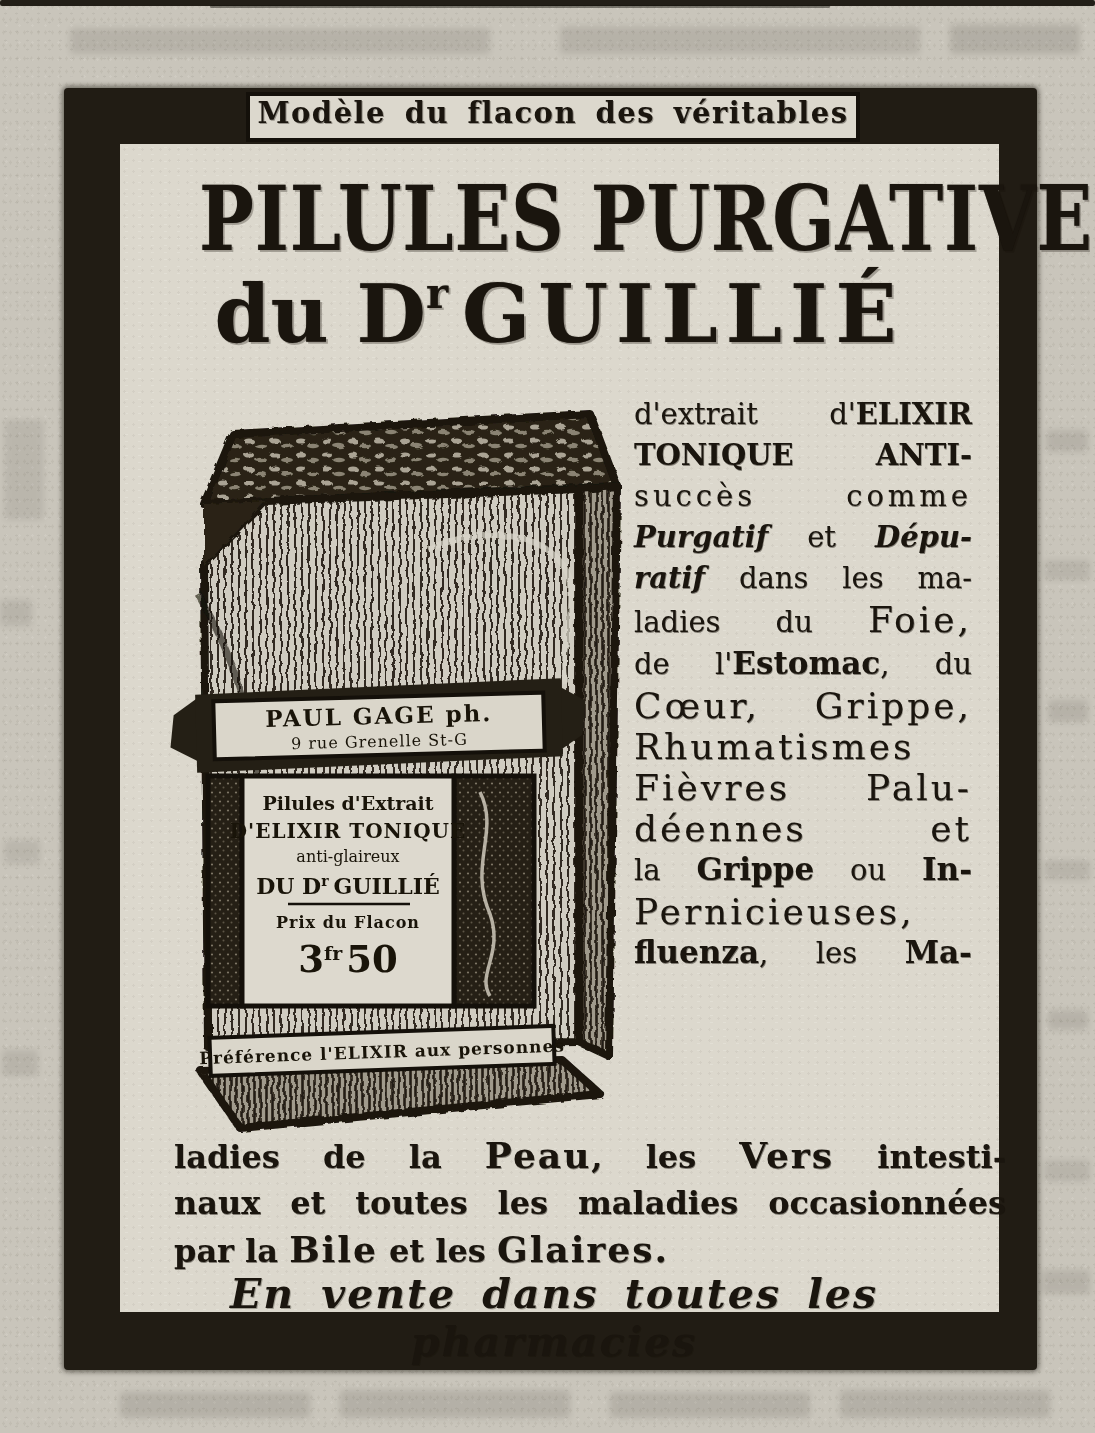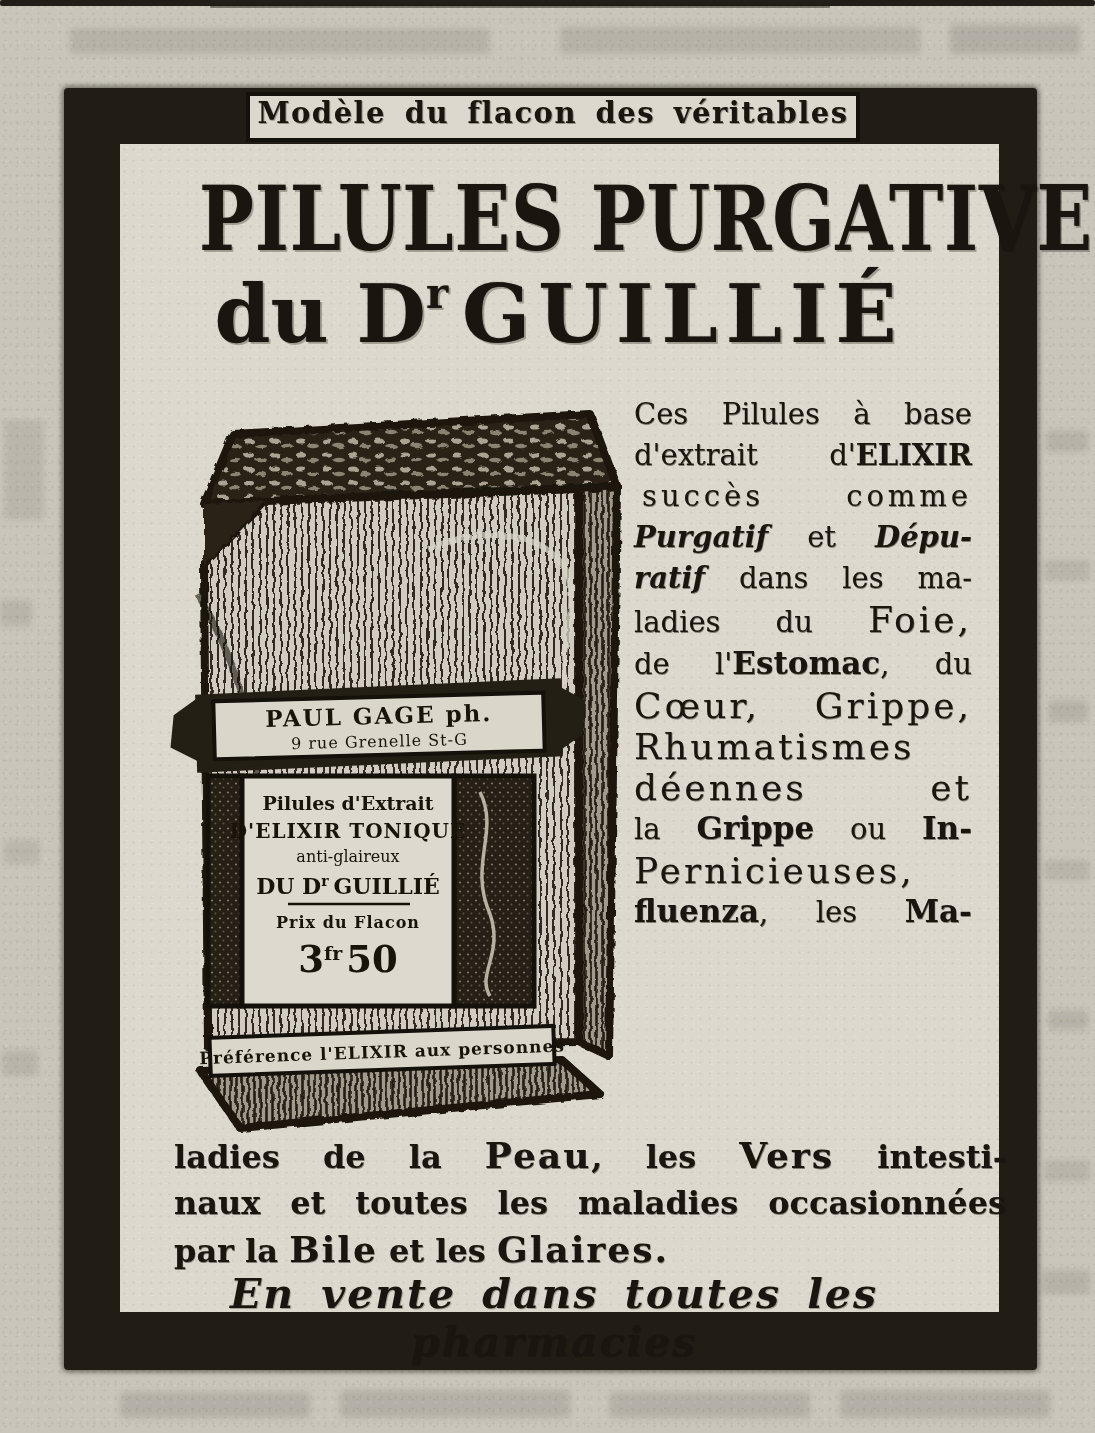--- a/index.html
+++ b/index.html
@@ -76,21 +76,21 @@
     position:absolute;left:570px;top:306px;width:338px;
     font-size:29px;line-height:41px;
     text-align:justify;text-align-last:justify;
     text-shadow:.6px .6px 0 rgba(20,15,8,.45);
   }
   .ln{display:block;white-space:nowrap;}
   .b{font-weight:bold;}
   .i{font-style:italic;font-weight:bold;}
   .big{font-weight:normal;font-size:36px;letter-spacing:3px;}
   .med{font-weight:bold;font-size:31px;}
-  .spread{letter-spacing:4px;margin-left:8px;}
+  .spread{letter-spacing:4px;}
   .body-col sup{font-size:17px;vertical-align:10px;font-weight:bold;}
   
   .bottom-block{
     position:absolute;left:74px;top:1044px;width:832px;
     font-size:32px;line-height:46px;font-weight:bold;
     text-align:justify;text-align-last:justify;
     text-shadow:.6px .6px 0 rgba(20,15,8,.45);
     margin-left:36px;
   }
   .bottom-block .b2{font-size:36px;letter-spacing:2px;}
@@ -204,29 +204,30 @@
       <text x="210" y="578" font-size="37" font-weight="bold" text-anchor="middle"><tspan>3</tspan><tspan dy="-12" font-size="19">fr</tspan><tspan dy="12" dx="4">50</tspan></text>
     </g>
 
     <g transform="rotate(-2 240 656)">
       <rect x="72" y="638" width="344" height="38" fill="#dad6ca" stroke="#14100a" stroke-width="4"></rect>
       <text x="244" y="664" font-size="17" font-weight="bold" text-anchor="middle" letter-spacing="1">Préférence l'ELIXIR aux personnes</text>
     </g>
   </svg>
 
   <div class="body-col">
-    <span class="ln"><span>Ces Pilules à base</span></span>
     <span class="ln"><span>d'extrait d'</span><span class="b">ELIXIR</span></span>
+    <span class="ln b"><span>TONIQUE ANTI-</span></span>
     <span class="ln spread"><span>succès comme</span></span>
     <span class="ln"><span class="i">Purgatif</span> <span>et</span> <span class="i">Dépu-</span></span>
     <span class="ln"><span class="i">ratif</span> <span>dans les ma-</span></span>
     <span class="ln"><span>ladies du</span> <span class="big">Foie,</span></span>
     <span class="ln"><span>de l'</span><span class="med">Estomac</span><span>, du</span></span>
     <span class="ln big"><span>Cœur, Grippe,</span></span>
     <span class="ln big"><span>Rhumatismes</span></span>
+    <span class="ln big"><span>Fièvres Palu-</span></span>
     <span class="ln big"><span>déennes et</span></span>
     <span class="ln"><span>la</span> <span class="med">Grippe</span> <span>ou</span> <span class="med">In-</span></span>
     <span class="ln big"><span>Pernicieuses,</span></span>
     <span class="ln"><span class="med">fluenza</span><span>, les</span> <span class="med">Ma-</span></span>
   </div>
 
   <div class="bottom-block">
     <span class="ln"><span>ladies de la</span> <span class="b2">Peau</span><span>, les</span> <span class="b2">Vers</span> <span>intesti-</span></span>
     <span class="ln"><span>naux et toutes les maladies occasionnées</span></span>
     <span class="ln noJust"><span>par la</span> <span class="b2">Bile</span> <span>et les</span> <span class="b2">Glaires.</span></span>

